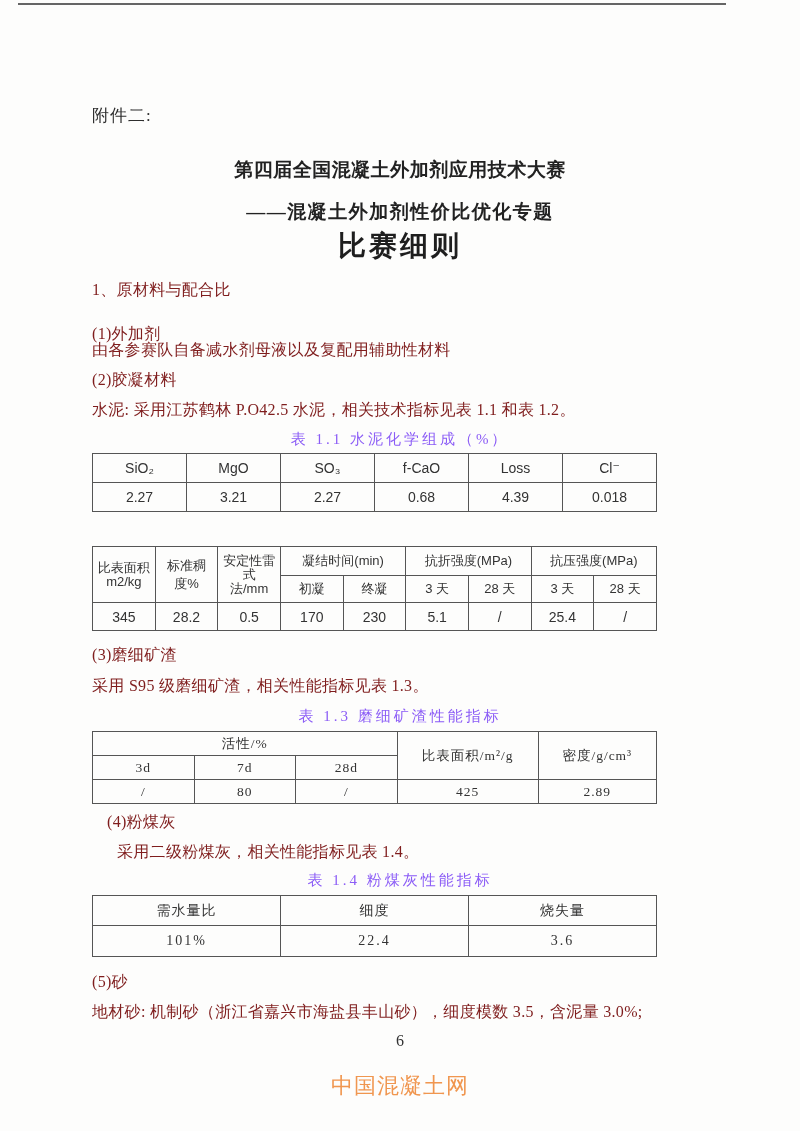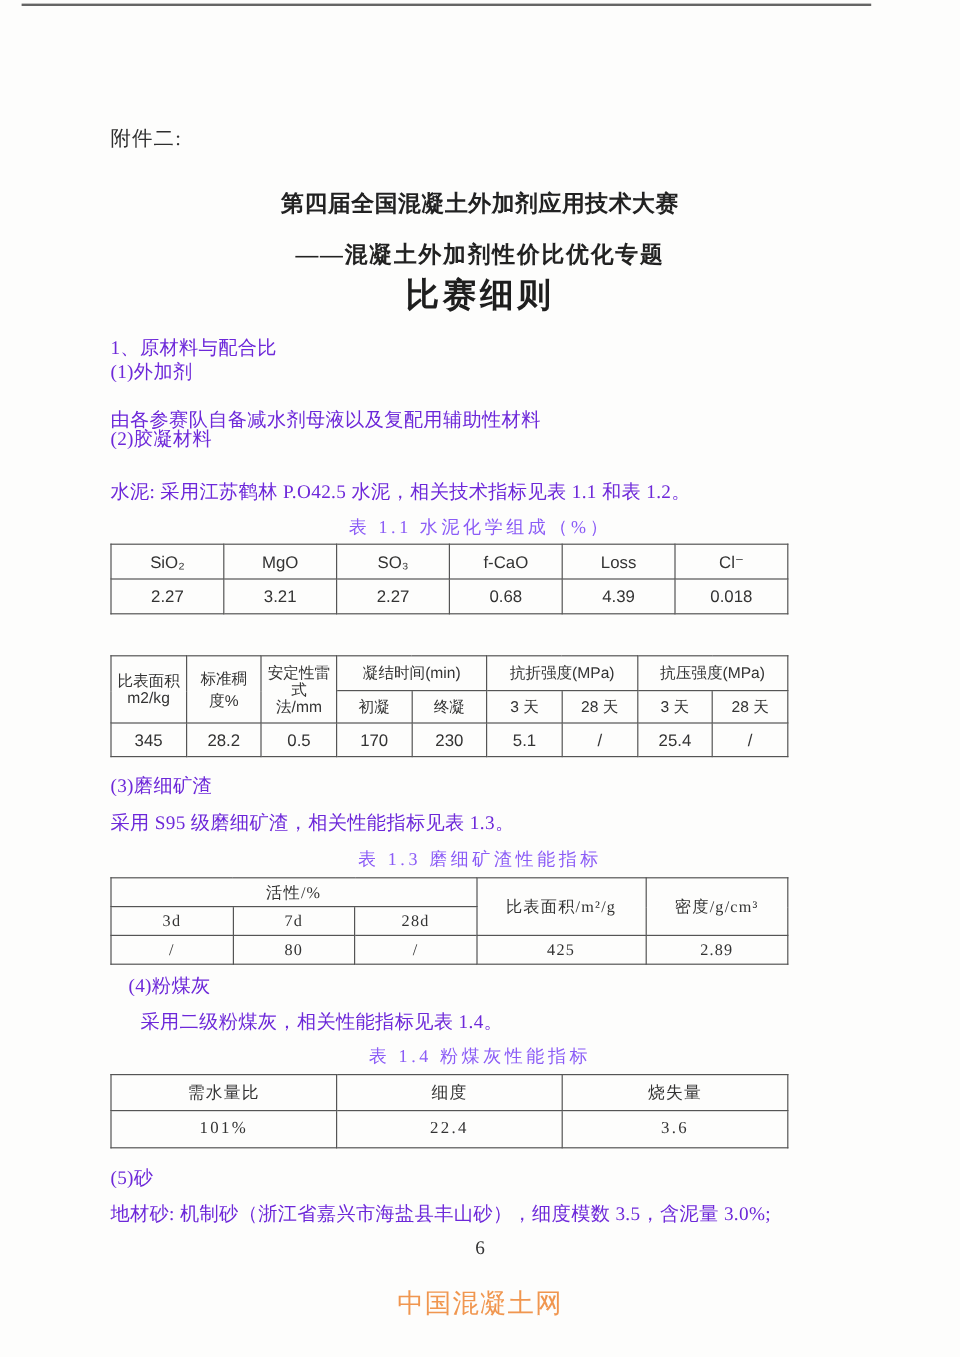--- a/index.html
+++ b/index.html
@@ -8,21 +8,21 @@
     font-family:"Liberation Serif","DejaVu Serif",serif;
     color:#2e2e2e;overflow:hidden;
   }
   .page{position:relative;width:800px;height:1131px;background:#fdfdfc;}
   .scan-line{position:absolute;top:3px;left:18px;width:708px;height:2px;background:#4a4a4a;opacity:.85;}
   .abs{position:absolute;}
   .attachment{left:92px;top:104px;font-size:17px;letter-spacing:1px;}
   .doc-title{left:0;top:157px;width:100%;text-align:center;font-size:19px;font-weight:bold;letter-spacing:.5px;color:#222;}
   .doc-subtitle{left:0;top:199px;width:100%;text-align:center;font-size:19px;font-weight:bold;letter-spacing:1.5px;color:#222;}
   .rules-heading{left:0;top:227px;width:100%;text-align:center;font-size:28px;font-weight:bold;letter-spacing:3px;color:#1e1e1e;}
-  .bodyline{left:92px;font-size:16px;letter-spacing:.3px;color:#6d28d9;white-space:nowrap;}
+  .bodyline{left:92px;font-size:16px;letter-spacing:.3px;color:#7f1d1d;white-space:nowrap;}
   .caption{left:0;width:100%;text-align:center;font-size:15px;letter-spacing:3px;color:#8b5cf6;}
   table{border-collapse:collapse;table-layout:fixed;width:565px;background:transparent;}
   .tbl{left:92px;}
   td,th{border:1px solid #555;text-align:center;vertical-align:middle;font-weight:normal;padding:0 2px;overflow:hidden;}
   .t-sans td,.t-sans th{font-family:"Liberation Sans","DejaVu Sans",sans-serif;color:#333;}
   .t-serif td,.t-serif th{font-family:"Liberation Serif","DejaVu Serif",serif;color:#333;letter-spacing:1px;}
   .t1 td,.t1 th{height:28px;font-size:14px;}
   .t2 th{font-size:13px;}
   .t2 .r1 th{height:28px;}
   .t2 .r2 th{height:26px;}
@@ -40,23 +40,23 @@
 
 <div class="page">
   <div class="scan-line"></div>
 
   <div class="abs attachment">附件二:</div>
   <div class="abs doc-title">第四届全国混凝土外加剂应用技术大赛</div>
   <div class="abs rules-heading">比赛细则</div>
   <div class="abs doc-subtitle">——混凝土外加剂性价比优化专题</div>
 
   <div class="abs bodyline" style="top:280px;">1、原材料与配合比</div>
-  <div class="abs bodyline" style="top:300px;">(1)外加剂</div>
+  <div class="abs bodyline" style="top:324px;">(1)外加剂</div>
   <div class="abs bodyline" style="top:340px;">由各参赛队自备减水剂母液以及复配用辅助性材料</div>
-  <div class="abs bodyline" style="top:356px;">(2)胶凝材料</div>
+  <div class="abs bodyline" style="top:370px;">(2)胶凝材料</div>
   <div class="abs bodyline" style="top:400px;">水泥: 采用江苏鹤林 P.O42.5 水泥，相关技术指标见表 1.1 和表 1.2。</div>
 
   <div class="abs caption" style="top:430px;">表 1.1 水泥化学组成（%）</div>
   <table class="abs tbl t1 t-sans" style="top:453px;">
     <tbody>
         <tr>
       <th>SiO₂</th>
       <th>MgO</th>
       <th>SO₃</th>
       <th>f-CaO</th>

